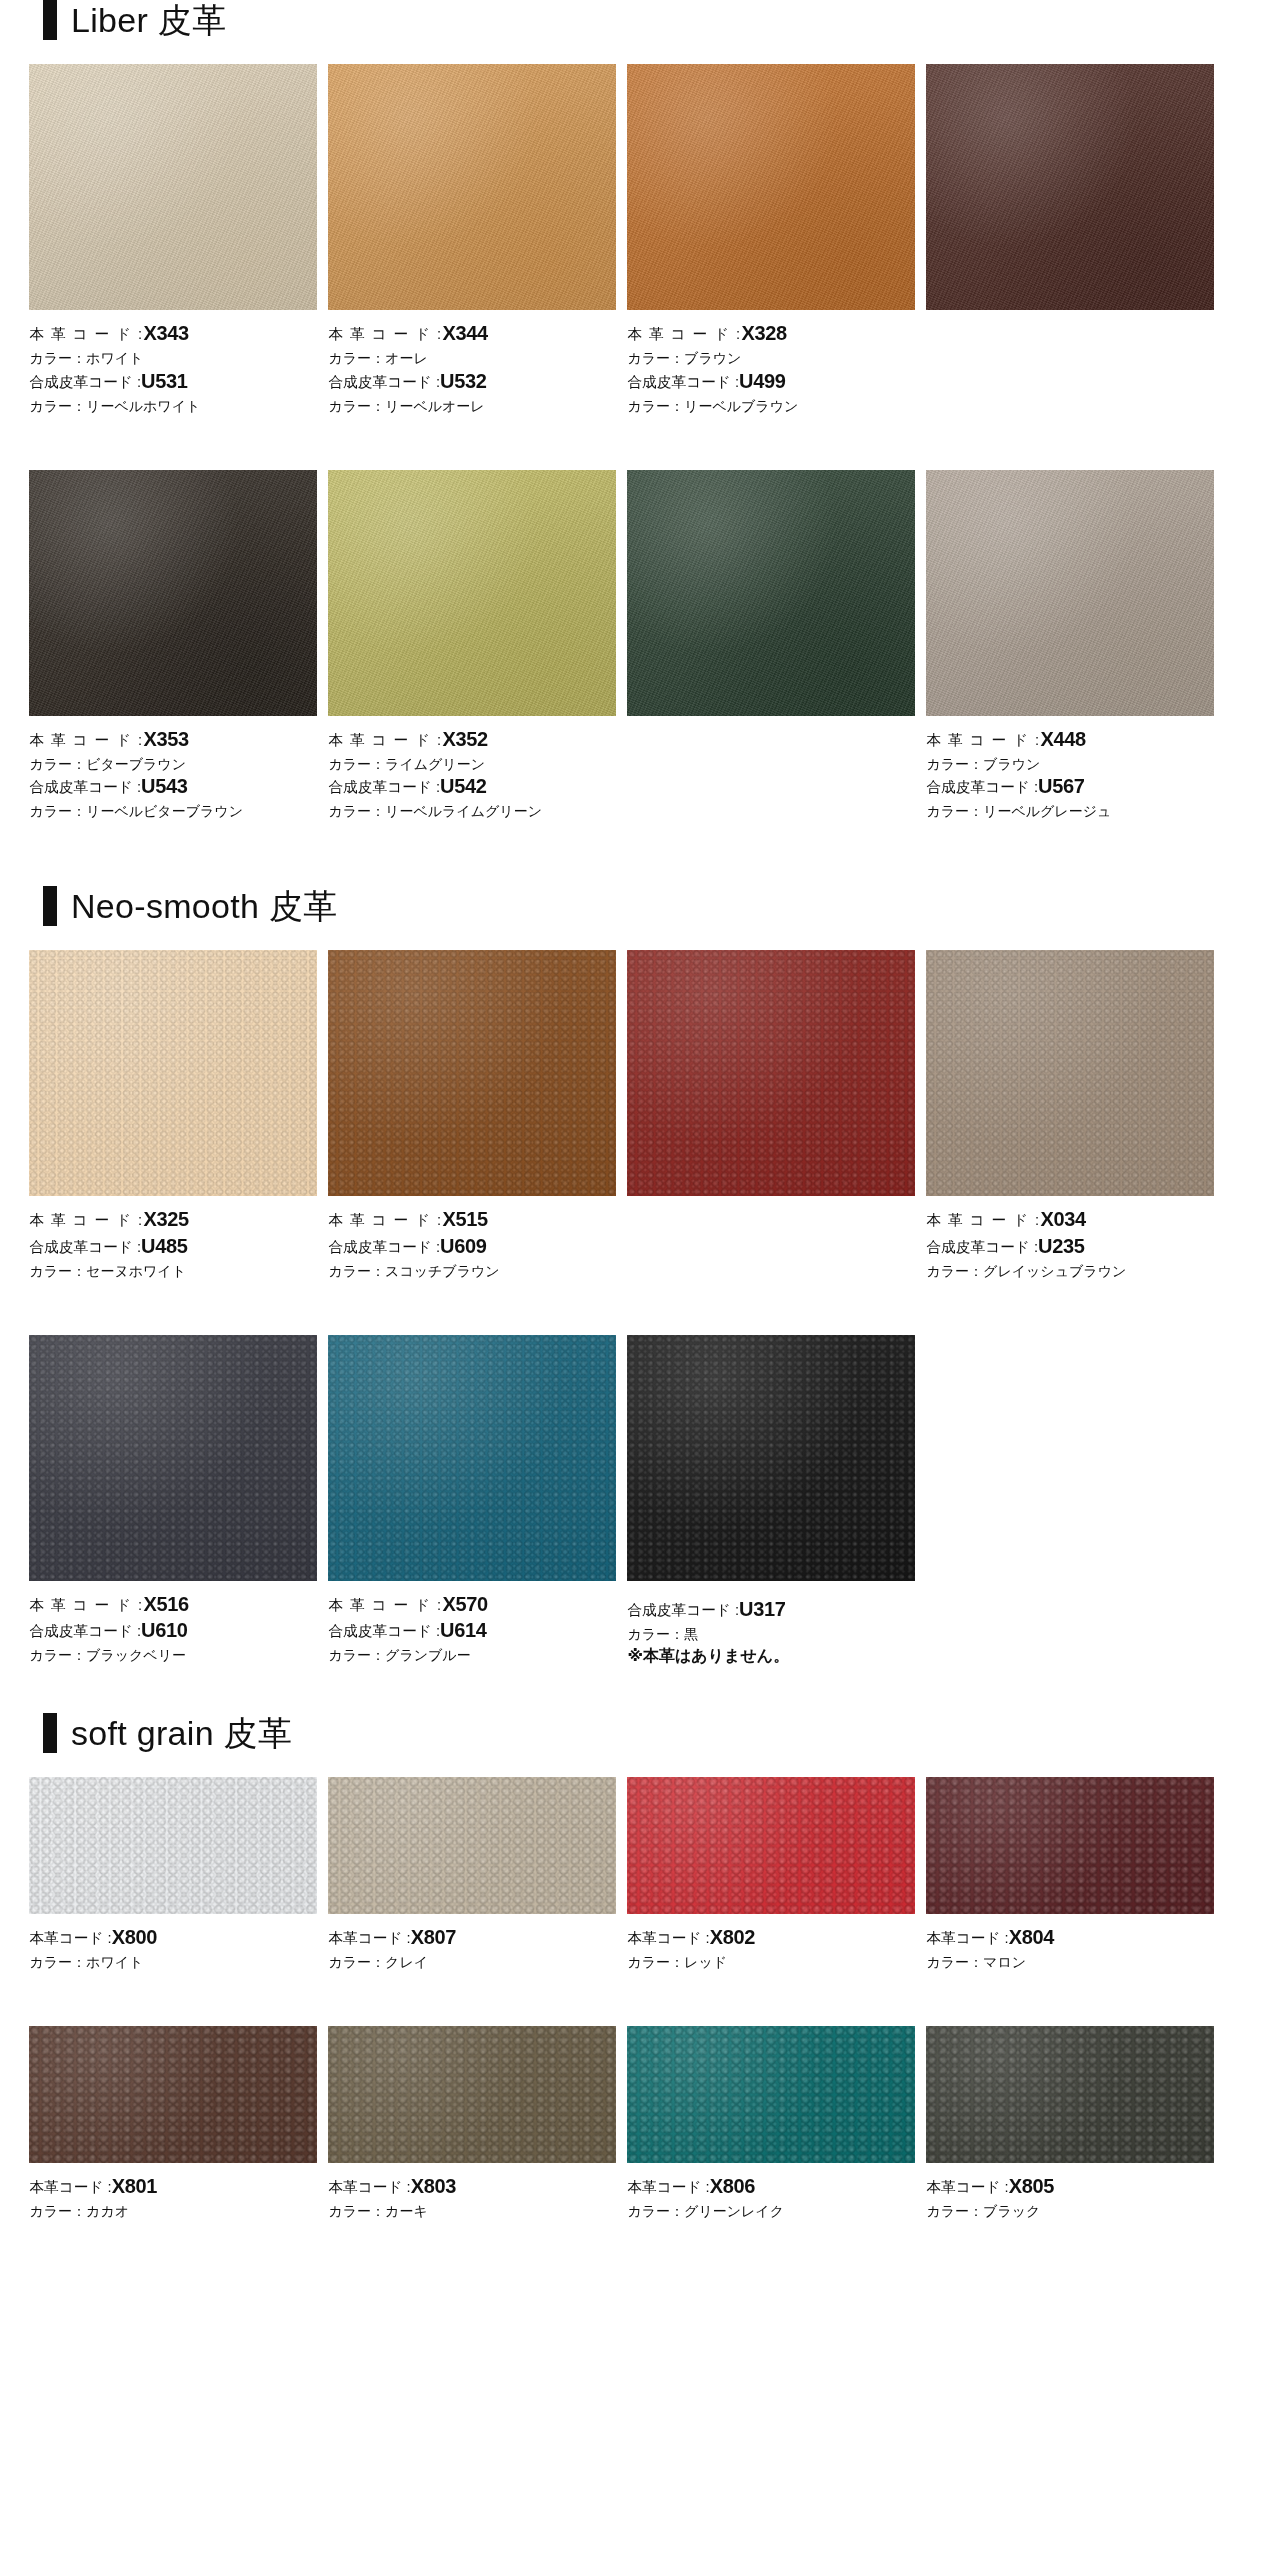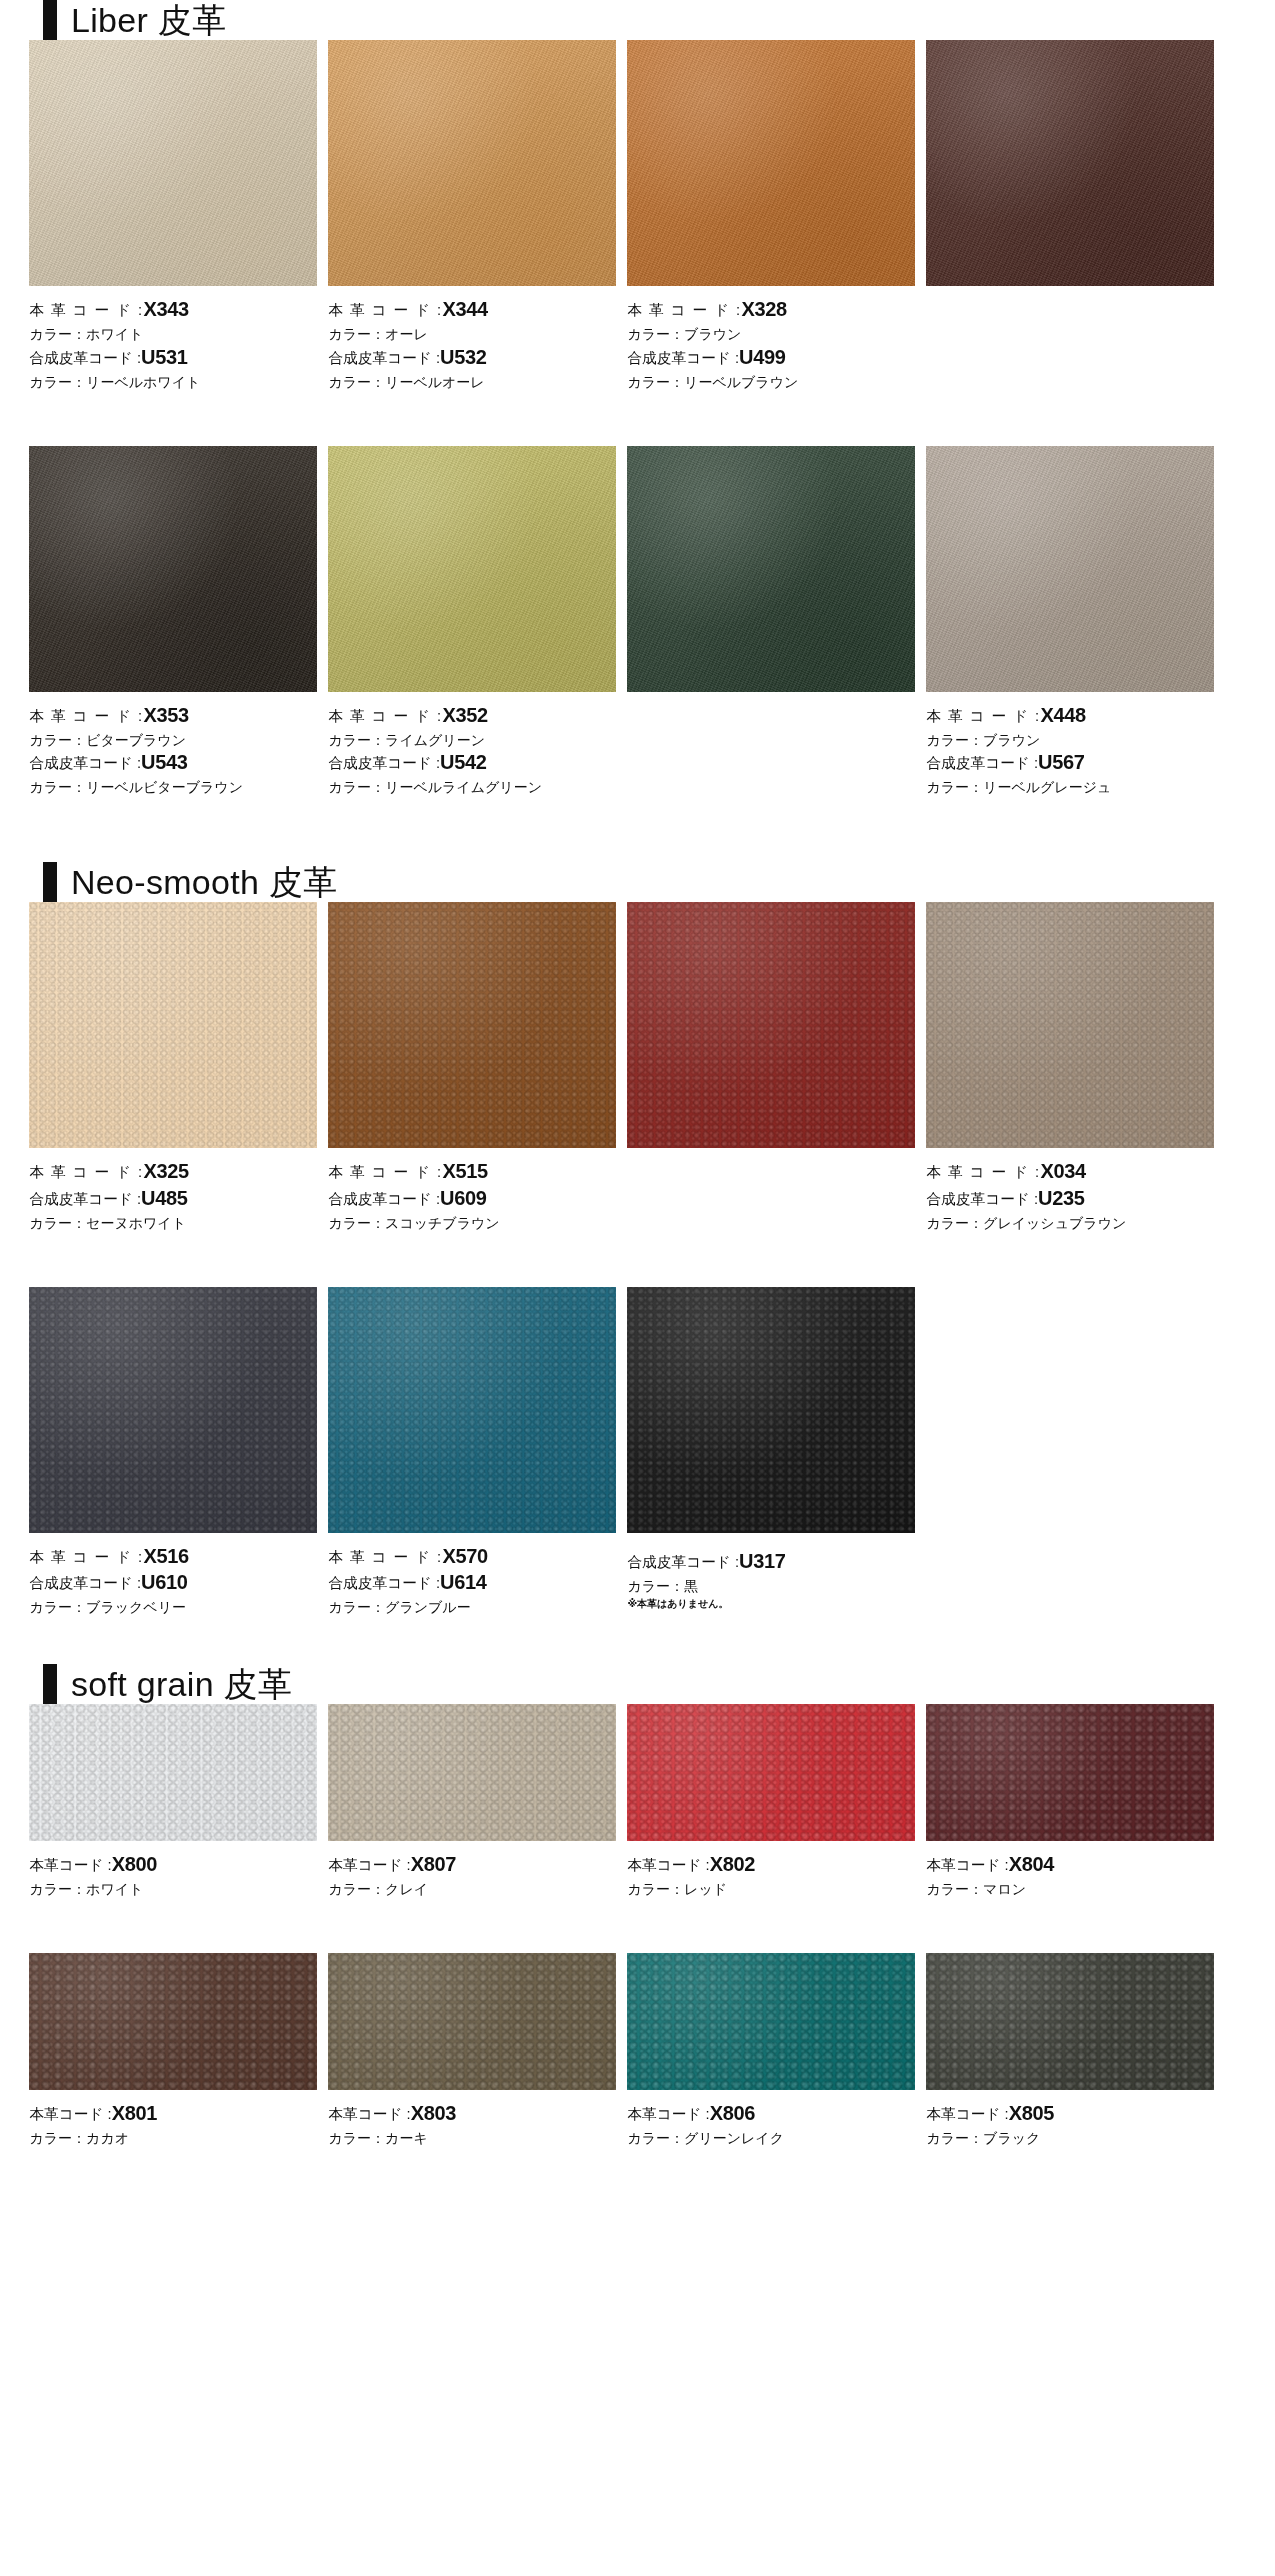--- a/index.html
+++ b/index.html
@@ -44,20 +44,21 @@
     font-family: "Liberation Sans", "DejaVu Sans", sans-serif;
     text-align: center;
   }
 
   
   .grid {
     display: grid;
     grid-template-columns: repeat(4, 288px);
     column-gap: 11px;
     padding-left: 29.4px;
+    margin-top: 24px;
   }
   .grid.tight { margin-top: 18.5px; }
   .card { width: 288px; }
   .card.empty { visibility: hidden; }
 
   .swatch {
     width: 288px;
     height: 246px;
     display: block;
     position: relative;
@@ -81,21 +82,21 @@
   }
   .line .lbl { letter-spacing: 1.4px; }
   .line .lbl.narrow { letter-spacing: 0px; }
   .line .code {
     font-size: 20px;
     font-weight: 700;
     letter-spacing: -0.3px;
     vertical-align: -1.1px;
   }
   .line.color { font-size: 14px; margin-top: 2.2px; }
-  .line.note { font-size: 10px; font-weight: 700; margin-top: 1.1px; }
+  .line.note { font-size: 16px; font-weight: 700; margin-top: 1.1px; }
   .gap { height: 5.5px; }
 
   .sec-space { height: 65px; }
   .sec-space.small { height: 47px; }
   .row-space { height: 36px; }
 </style>
 </head>
 <body>
 
 <div class="page" id="page">

